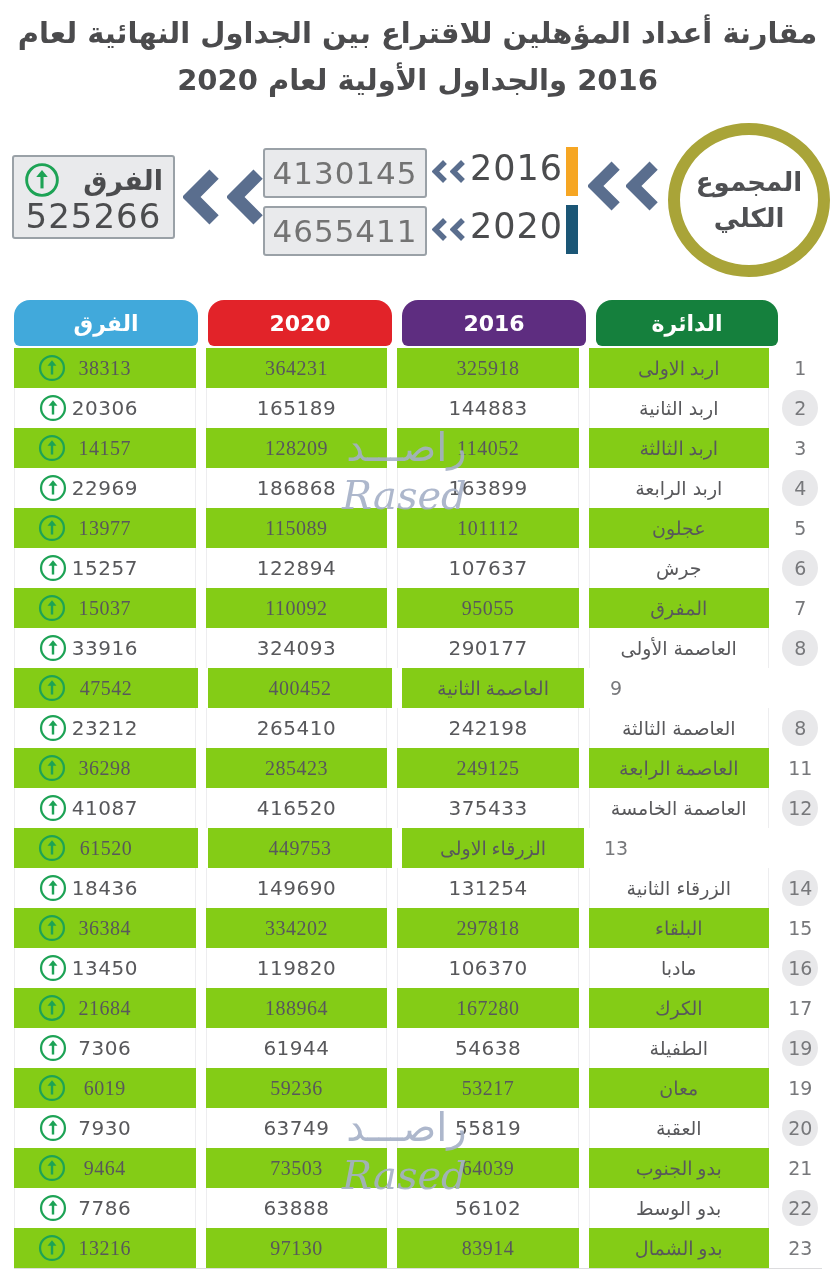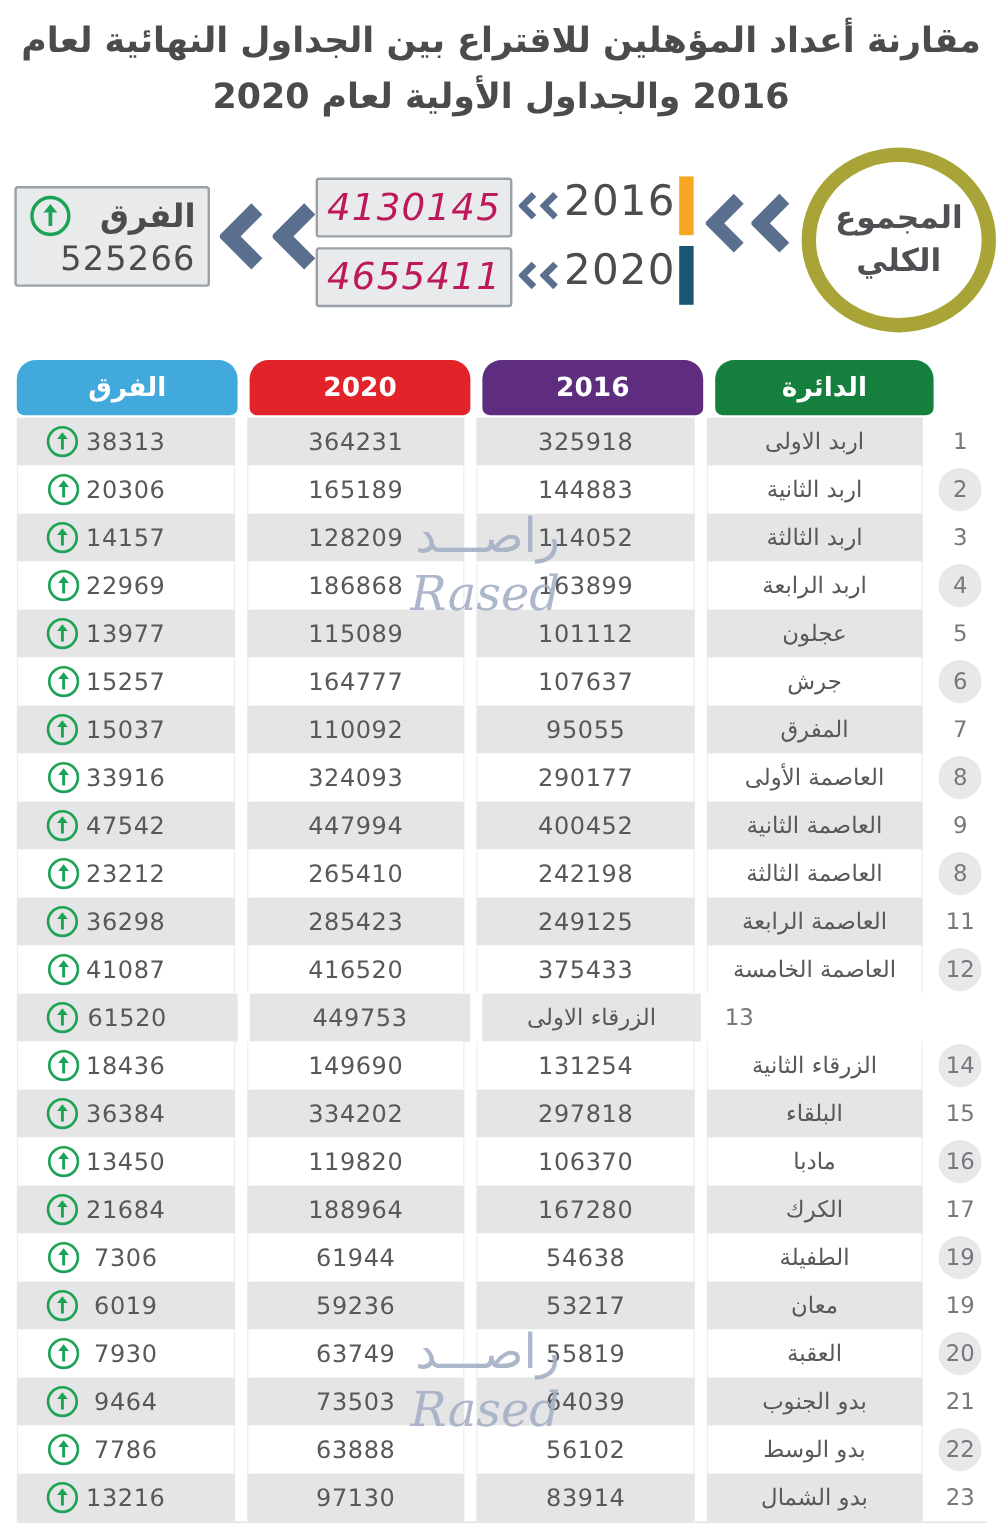--- a/index.html
+++ b/index.html
@@ -29,31 +29,31 @@
     position:absolute;width:90px;text-align:center;
     color:#4b4c4e;font-size:35px;font-weight:500;letter-spacing:1px;
   }
   .ybar{position:absolute;width:12px;height:49px;}
   .ybar.orange{background:#f6a623;}
   .ybar.navy{background:#1b5676;}
   .valbox{
     position:absolute;width:160px;height:46px;
     background:#e9eaec;border:2px solid #9aa1a7;border-radius:3px;
     display:flex;align-items:center;justify-content:center;
-    color:#be185d;font-size:31px;letter-spacing:1px;font-style:italic;
+    color:#737373;font-size:31px;letter-spacing:1px;
   }
   .diffbox{
     position:absolute;left:12px;top:32px;width:163px;height:84px;
     background:#e9eaec;border:2px solid #9aa1a7;border-radius:3px;
     display:flex;flex-direction:column;justify-content:space-between;
     padding:5px 10px 6px 10px;box-sizing:border-box;
   }
   .diffbox .toprow{display:flex;flex-direction:row-reverse;align-items:center;justify-content:space-between;}
   .diffbox .lbl{color:#4b4c4e;font-size:27px;font-weight:600;direction:rtl;}
-  .diffbox .val{color:#4b4c4e;font-size:28px;letter-spacing:1px;text-align:right;line-height:30px;}
+  .diffbox .val{color:#4b4c4e;font-size:34px;letter-spacing:1px;text-align:center;line-height:30px;}
   
   .thead{position:absolute;top:300px;left:0;width:835px;height:46px;}
   .pill{
     position:absolute;height:46px;border-radius:16px 16px 6px 6px;
     display:flex;align-items:center;justify-content:center;
     color:#fff;font-weight:700;font-size:22px;direction:rtl;
   }
   .pill.diff{left:14px;width:184px;background:#41a9db;}
   .pill.y2020{left:208px;width:184px;background:#e22329;}
   .pill.y2016{left:402px;width:184px;background:#5e2d80;}
@@ -61,21 +61,21 @@
   
   .rows{position:absolute;top:348px;left:14px;width:808px;border-bottom:1px solid #dcdcde;}
   .row{display:flex;height:40px;}
   .cell{
     width:184px;margin-right:10px;height:40px;box-sizing:border-box;
     display:flex;align-items:center;justify-content:center;
     color:#58585b;font-size:20px;letter-spacing:.5px;background:#fff;
     position:relative;
   }
   .row:not(.shade) .cell{border-left:1px solid #ededef;border-right:1px solid #ededef;}
-  .shade .cell{background:#e5e5e5;border:none;}
+  .shade .cell{background:#84cc16;border:none;font-family:Liberation Serif, serif;}
   .cell.district{width:182px;font-size:19px;direction:rtl;letter-spacing:0;}
   .cell.diffc .val{flex:0 0 auto;}
   .uparrow{position:absolute;left:24px;top:6px;width:28px;height:28px;}
   .numcell{
     width:44px;height:40px;display:flex;align-items:center;justify-content:center;
     color:#77787b;font-size:19px;
   }
   .num{display:flex;align-items:center;justify-content:center;width:36px;height:36px;border-radius:50%;}
   .num.badge{background:#e8e8ea;}
   
@@ -255,21 +255,21 @@
   </div>
       <div class="row">
     <div class="cell diffc">
       <span class="uparrow">
         <svg width="28" height="28" viewBox="0 0 30 30">
               <use href="#green-up"></use>
             </svg>
       </span>
       <span class="val">15257</span>
     </div>
-    <div class="cell">164777</div>
+    <div class="cell">122894</div>
     <div class="cell">107637</div>
     <div class="cell district">جرش</div>
     <div class="numcell">
           <span class="num badge">6</span>
         </div>
   </div>
       <div class="row shade">
     <div class="cell diffc">
       <span class="uparrow">
         <svg width="28" height="28" viewBox="0 0 30 30">
@@ -303,21 +303,20 @@
   </div>
       <div class="row shade">
     <div class="cell diffc">
       <span class="uparrow">
         <svg width="28" height="28" viewBox="0 0 30 30">
               <use href="#green-up"></use>
             </svg>
       </span>
       <span class="val">47542</span>
     </div>
-    <div class="cell">447994</div>
     <div class="cell">400452</div>
     <div class="cell district">العاصمة الثانية</div>
     <div class="numcell">
           <span class="num">9</span>
         </div>
   </div>
       <div class="row">
     <div class="cell diffc">
       <span class="uparrow">
         <svg width="28" height="28" viewBox="0 0 30 30">

